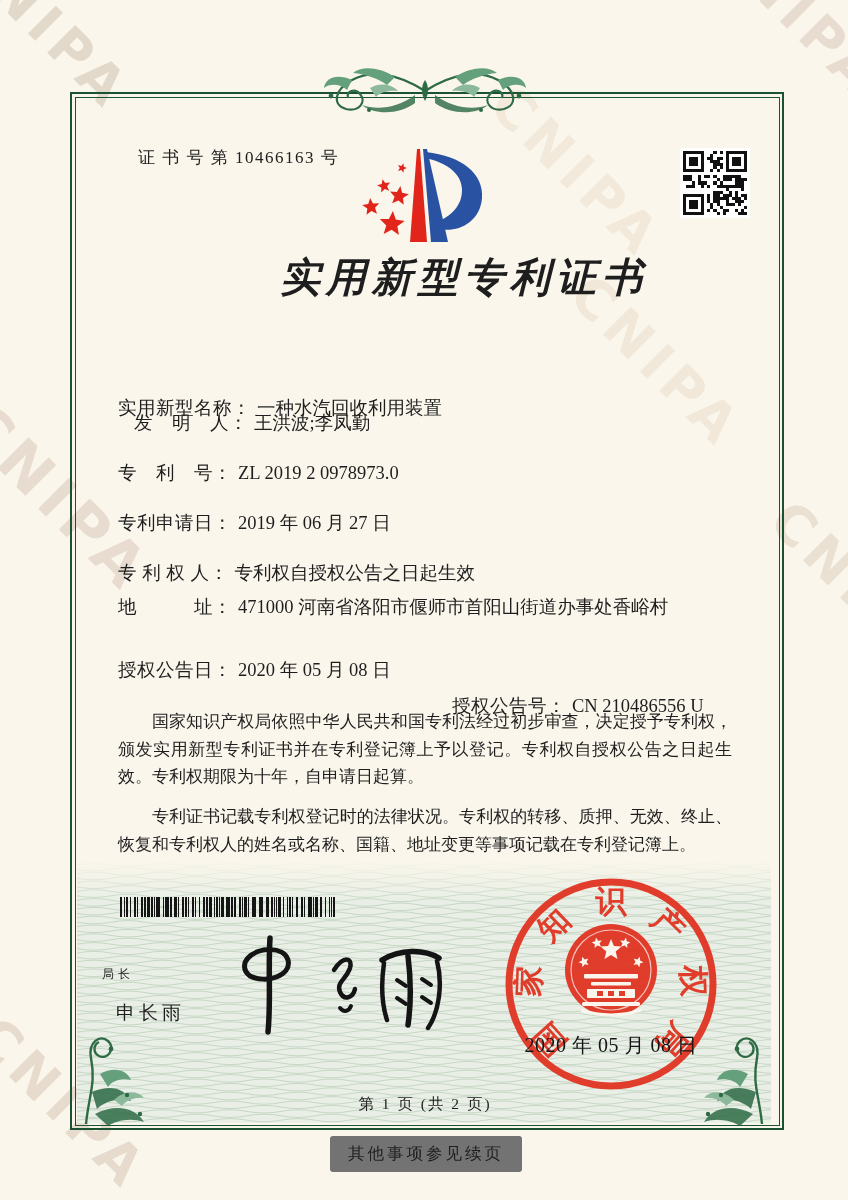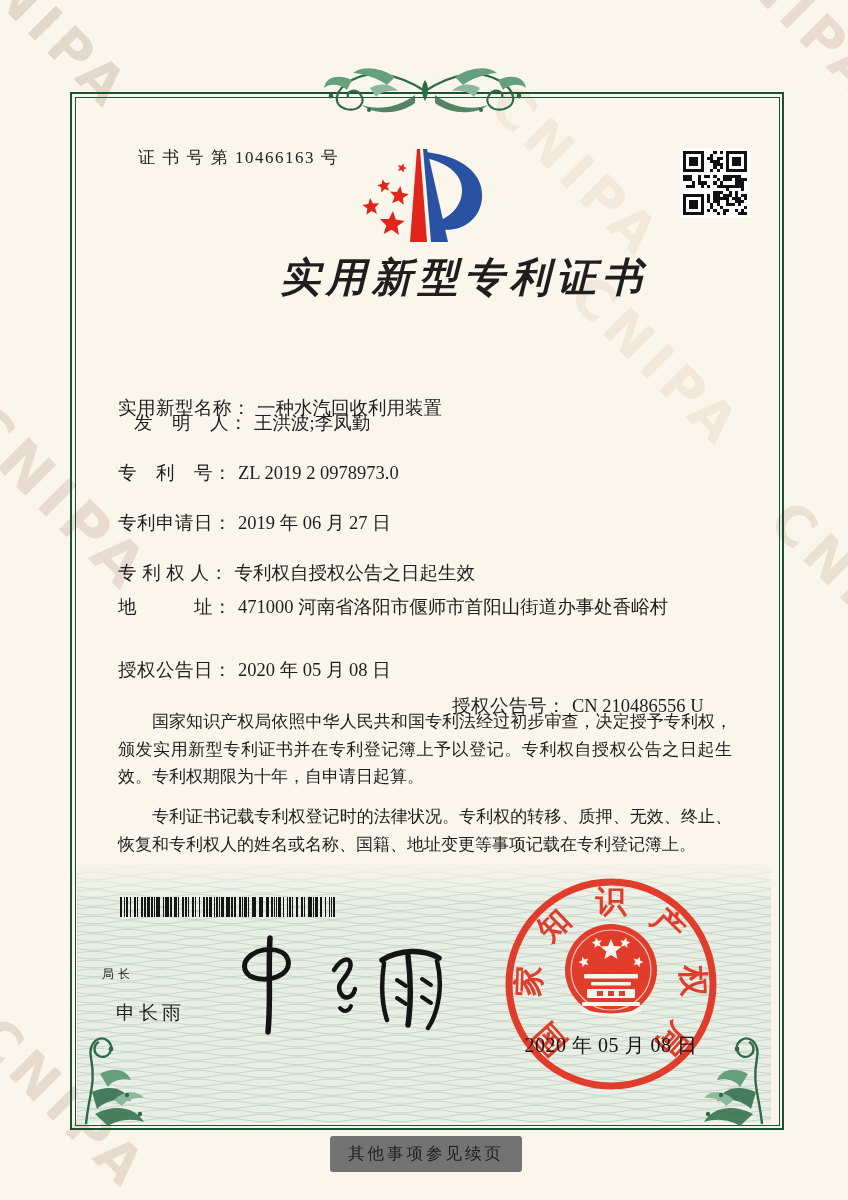--- a/index.html
+++ b/index.html
@@ -474,16 +474,17 @@
           <rect x="-14" y="21" width="6" height="5"></rect>
           <rect x="8" y="21" width="6" height="5"></rect>
           <rect x="-3" y="21" width="6" height="5"></rect>
         </g>
         <path d="M-30,40 Q0,50 30,40" stroke="#fdf7ee" stroke-width="3" fill="none"></path>
       </g>
     </g>
   </svg>
   <div class="seal-date">2020 年 05 月 08 日</div>
 
+  <div class="page-footer">第 1 页 (共 2 页)</div>
 
   <div class="note">其他事项参见续页</div>
 
 </div>
 
 </body></html>

